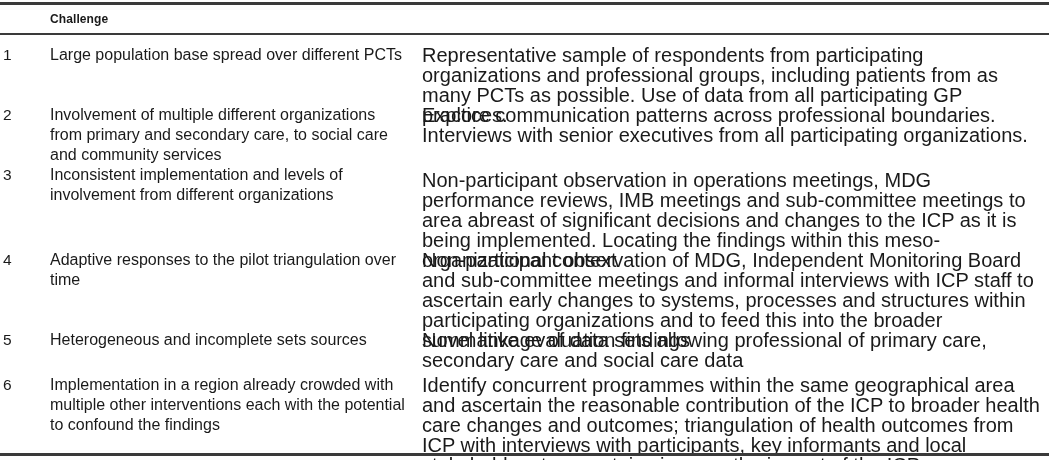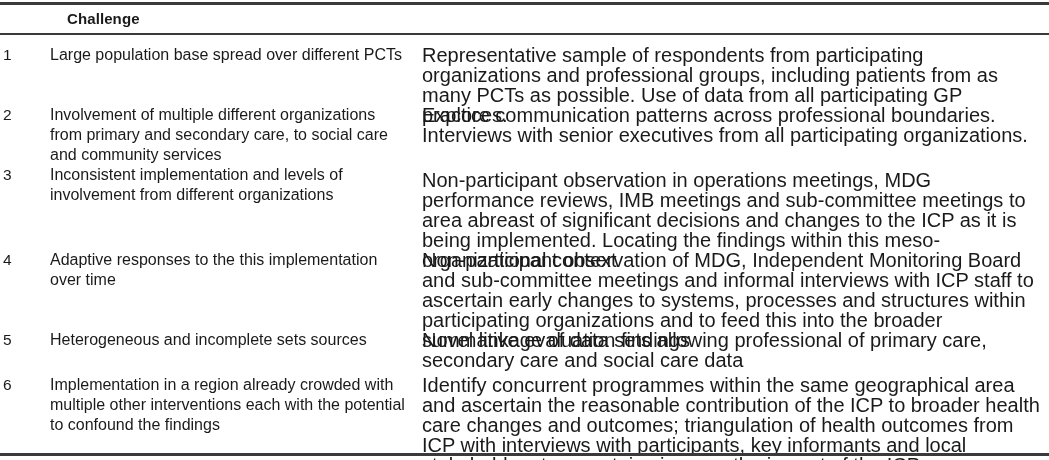--- a/index.html
+++ b/index.html
@@ -24,26 +24,25 @@
     left: 0;
     width: 1049px;
     background: #3a3a3a;
   }
   .rule-top    { top: 2px;   height: 3px; }
   .rule-header { top: 33px;  height: 2px; }
   .rule-bottom { top: 453px; height: 3px; }
 
   .hdr {
     position: absolute;
-    font-size: 15px;
+    font-size: 12px;
     font-weight: bold;
     line-height: 20px;
     letter-spacing: 0.1px;
     white-space: nowrap;
-    margin-left: 17px;
   }
   .hdr-challenge { left: 50px;  top: 9px; }
   .hdr-strategy  { left: 422px; top: 9px; }
 
   .row { position: absolute; left: 0; width: 1049px; }
 
   .cell-num {
     position: absolute;
     left: 3px;
     width: 40px;
@@ -90,21 +89,21 @@
   </div>
 
   <div class="row" style="top:165px;">
     <div class="cell-num">3</div>
     <div class="cell-challenge">Inconsistent implementation and levels of involvement from different organizations</div>
     <div class="cell-strategy" style="top:5px;">Non-participant observation in operations meetings, MDG performance reviews, IMB meetings and sub-committee meetings to area abreast of significant decisions and changes to the ICP as it is being implemented. Locating the findings within this meso-organizational context</div>
   </div>
 
   <div class="row" style="top:250px;">
     <div class="cell-num">4</div>
-    <div class="cell-challenge">Adaptive responses to the this implementation over time</div>
+    <div class="cell-challenge">Adaptive responses to the pilot triangulation over time</div>
     <div class="cell-strategy">Non-participant observation of MDG, Independent Monitoring Board and sub-committee meetings and informal interviews with ICP staff to ascertain early changes to systems, processes and structures within participating organizations and to feed this into the broader summative evaluation findings</div>
   </div>
 
   <div class="row" style="top:330px;">
     <div class="cell-num">5</div>
     <div class="cell-challenge">Heterogeneous and incomplete sets sources</div>
     <div class="cell-strategy">Novel linkage of data sets allowing professional of primary care, secondary care and social care data</div>
   </div>
 
   <div class="row" style="top:375px;">

